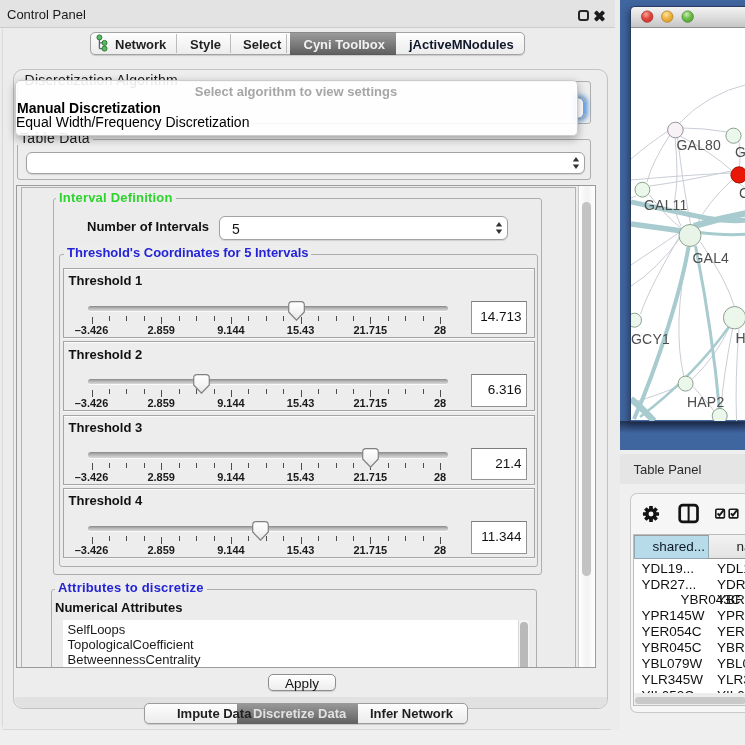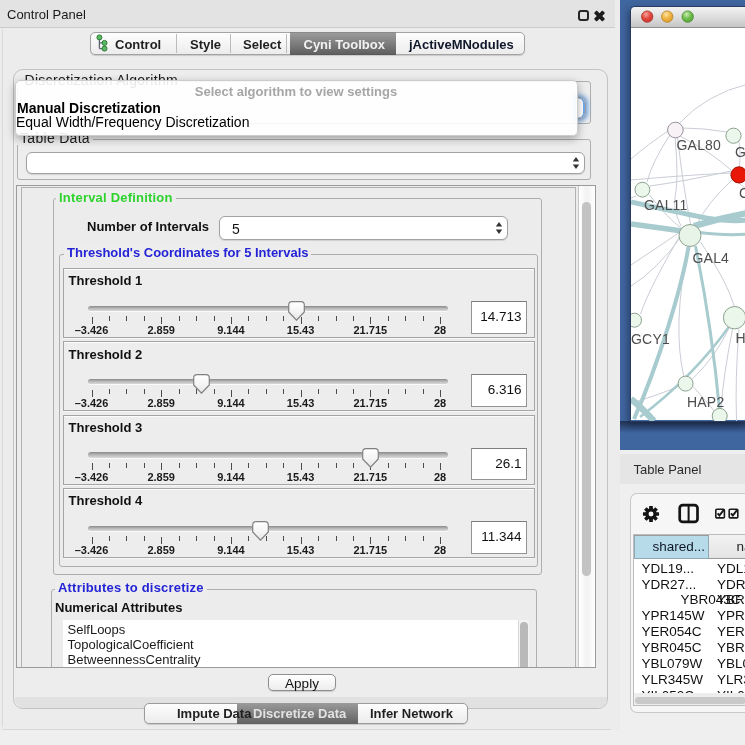--- a/index.html
+++ b/index.html
@@ -40,21 +40,21 @@
 <div class="abs" style="left:176px;top:34px;width:1px;height:19px;background:#bcbcbc;"></div>
 <div class="abs" style="left:229.7px;top:34px;width:1px;height:19px;background:#bcbcbc;"></div>
 <div class="abs" style="left:285.8px;top:34px;width:1px;height:19px;background:#bcbcbc;"></div>
 <div class="abs" style="left:290px;top:32px;width:105.5px;height:23px;background:linear-gradient(#9b9b9b,#606060);border-top:1px solid #8a8a8a;border-bottom:1px solid #5a5a5a;"></div>
 <svg class="abs" style="left:96px;top:34px;" width="13" height="18" viewBox="0 0 13 18">
   <path d="M3.4 3.4 L3.4 14.6 M3.4 8.9 L8.5 8.9 M3.4 14.6 L8.5 14.6" stroke="#5a6273" stroke-width="1.3" fill="none"></path>
   <circle cx="3.4" cy="3.4" r="2.5" fill="#5cb863" stroke="#2e7d36" stroke-width="1"></circle>
   <circle cx="8.5" cy="8.9" r="2.5" fill="#5cb863" stroke="#2e7d36" stroke-width="1"></circle>
   <circle cx="8.5" cy="14.6" r="2.5" fill="#5cb863" stroke="#2e7d36" stroke-width="1"></circle>
 </svg>
-<div class="abs" style="left:115px;top:37px;font-size:13px;font-weight:600;color:#1f1f1f;">Control</div>
+<div class="abs" style="left:115px;top:37px;font-size:13px;font-weight:600;color:#1f1f1f;">Network</div>
 <div class="abs" style="left:190px;top:37px;font-size:13px;font-weight:600;color:#1f1f1f;">Style</div>
 <div class="abs" style="left:243px;top:37px;font-size:13px;font-weight:600;color:#1f1f1f;">Select</div>
 <div class="abs" style="left:303.5px;top:37px;font-size:13px;font-weight:600;color:#f2f2f2;">Cyni Toolbox</div>
 <div class="abs" style="left:409px;top:37px;font-size:13px;font-weight:600;color:#0f172a;">jActiveMNodules</div>
 
 <div class="abs" style="left:13px;top:69px;width:595px;height:640px;background:#ededed;border:1.5px solid #c3c3c3;border-radius:10px;"></div>
 <div class="abs" style="left:14.5px;top:697px;width:592px;height:10.7px;background:#e1e1e1;border-radius:0 0 9px 9px;"></div>
 
 <div class="groupbox" style="left:16.5px;top:81px;width:574.5px;height:43px;"></div>
 <div class="grouptitle" style="left:21.5px;top:74px;font-size:14px;letter-spacing:0.3px;">Discretization Algorithm</div>
@@ -212,21 +212,21 @@
   <svg class="thumb" style="left:298.0px;" width="17" height="20" viewBox="0 0 17 20">
     <path d="M4 0.7 L13 0.7 Q16.3 0.7 16.3 4 L16.3 11 L8.5 19.2 L0.7 11 L0.7 4 Q0.7 0.7 4 0.7 Z" fill="url(#tg2)" stroke="#808080" stroke-width="1.2"></path>
     <defs>
             <linearGradient id="tg2" x1="0" y1="0" x2="0" y2="1">
               <stop offset="0" stop-color="#ffffff"></stop>
               <stop offset="0.55" stop-color="#f4f4f4"></stop>
               <stop offset="1" stop-color="#e4e4e4"></stop>
             </linearGradient>
           </defs>
   </svg>
-  <div class="valbox" style="left:407px;top:32px;width:55.5px;height:32.5px;">26.1</div>
+  <div class="valbox" style="left:407px;top:32px;width:55.5px;height:32.5px;">21.4</div>
 </div>
 <div class="thpanel" style="top:488px;">
   <div class="thlabel">Threshold 4</div>
   <div class="sltrack"></div>
   <div class="tick" style="left:27.5px;top:47.5px;height:7px;"></div>
   <div class="tick" style="left:44.9px;top:47px;height:5px;"></div>
   <div class="tick" style="left:62.3px;top:47px;height:5px;"></div>
   <div class="tick" style="left:79.8px;top:47px;height:5px;"></div>
   <div class="tick" style="left:97.2px;top:47.5px;height:7px;"></div>
   <div class="tick" style="left:114.6px;top:47px;height:5px;"></div>

